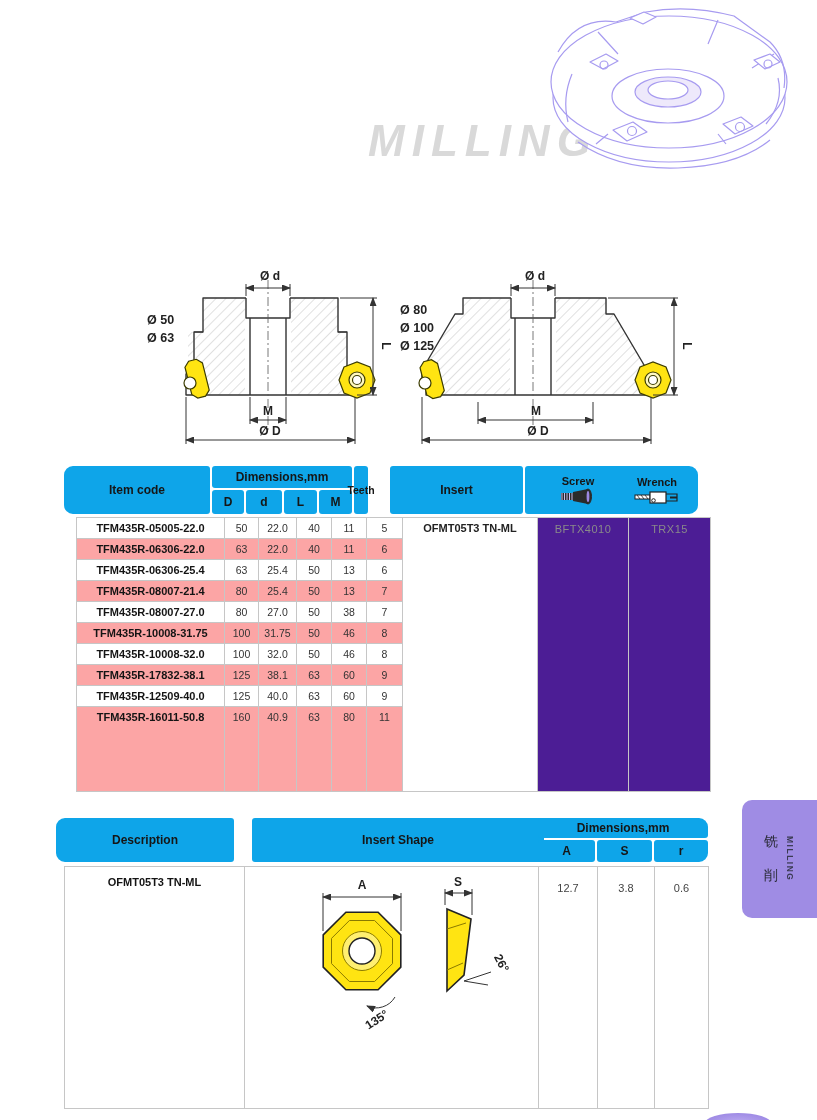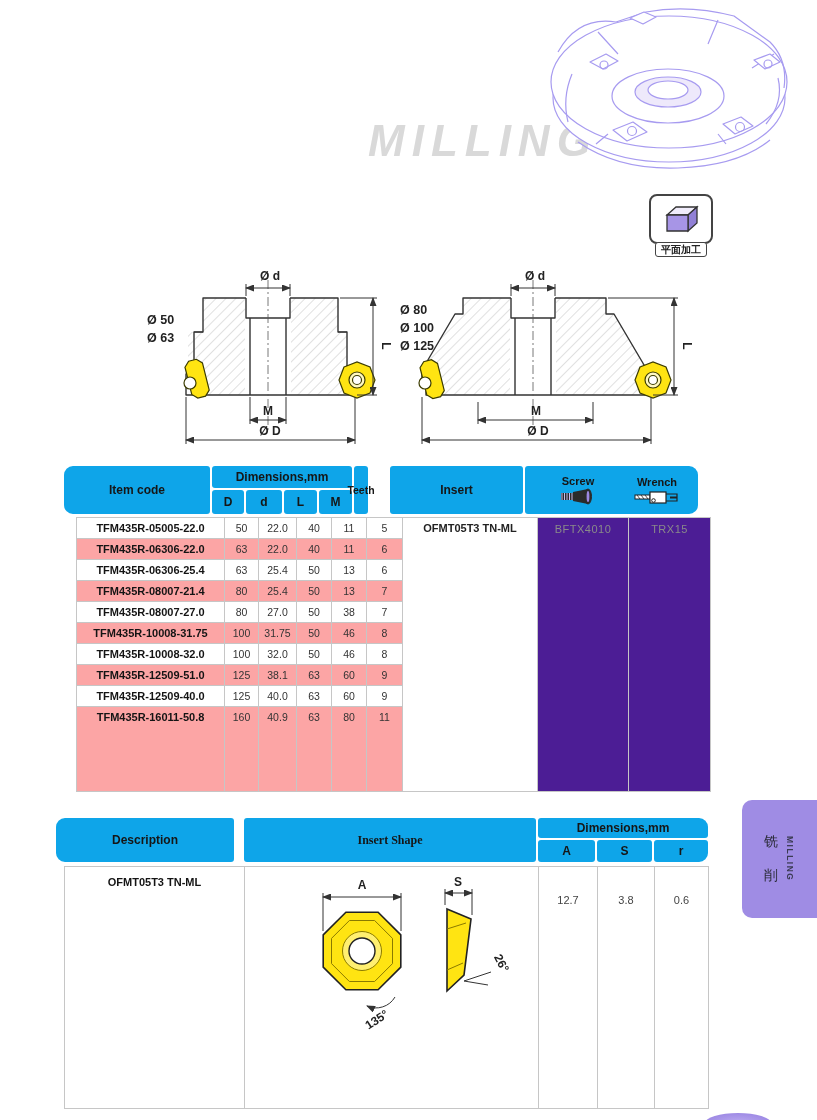--- a/index.html
+++ b/index.html
@@ -41,21 +41,21 @@
                 font-size:10.5px;color:#333;height:20px;padding:0;overflow:hidden;}
   #t1 tr.stripe td{background:#fca5a5;}
   #t1 td.code{font-weight:bold;font-size:11px;color:#141414;}
   #t1 td.insert-cell{vertical-align:top;padding-top:4px;font-weight:bold;font-size:11px;
                      color:#222;background:#fff;}
   #t1 td.accessory-cell{vertical-align:top;padding-top:5px;font-size:11px;color:#8a8a8a;
                         letter-spacing:0.5px;background:#4c1d95;}
   #t1 tr.filler td{border-top-style:hidden;height:64px;}
   #t2 td{vertical-align:top;}
   #t2 td.desc{font-weight:bold;font-size:11px;color:#141414;padding-top:9px;}
-  #t2 td.dim-val{font-size:11px;color:#444;padding-top:27px;}
+  #t2 td.dim-val{font-size:11px;color:#444;padding-top:15px;}
 
   
   .side-tab{position:absolute;left:742px;top:800px;width:75px;height:118px;
             background:#9f8ce4;border-radius:10px 0 0 10px;display:flex;
             align-items:center;justify-content:center;gap:7px;cursor:pointer;}
   .side-tab .cn{display:flex;flex-direction:column;gap:16px;font-size:14px;color:#2c2c3a;}
   .side-tab .en{writing-mode:vertical-rl;font-size:8.5px;font-weight:bold;
                 letter-spacing:1.5px;color:#3a3a52;}
 
   
@@ -87,30 +87,20 @@
       <path d="M216,58 l16,-6 10,8 -15,7 z" fill="#ffffff"></path>
       <circle cx="230" cy="62" r="4"></circle>
       <path d="M52,60 l16,-8 12,7 -15,8 z" fill="#ffffff"></path>
       <circle cx="66" cy="63" r="4"></circle>
       <path d="M92,16 l14,-6 12,5 -13,7 z" fill="#ffffff"></path>
       <path d="M40,140 Q80,168 140,166 Q200,164 232,138"></path>
       <path d="M58,142 L70,132 M188,142 L180,132"></path>
     </g>
   </svg>
 
-  <div class="mach-icon">
-    <div class="box">
-      <svg width="42" height="36" viewBox="0 0 42 36">
-        <polygon points="7,14 16,6 37,6 28,14" fill="#f0ecfb" stroke="#333" stroke-width="1.3"></polygon>
-        <polygon points="28,14 37,6 37,22 28,30" fill="#9180d6" stroke="#333" stroke-width="1.3"></polygon>
-        <polygon points="7,14 28,14 28,30 7,30" fill="#a795e6" stroke="#333" stroke-width="1.3"></polygon>
-      </svg>
-    </div>
-    <div class="lbl">平面加工</div>
-  </div>
 
   <svg class="diagram dg-small" width="280" height="195" viewBox="0 0 280 195">
     <defs>
       <pattern id="hatch1" width="7" height="7" patternTransform="rotate(45)" patternUnits="userSpaceOnUse">
         <line x1="0" y1="0" x2="0" y2="7" stroke="#b3b3b3" stroke-width="0.8"></line>
       </pattern>
       <marker id="ar1" markerWidth="9" markerHeight="7" refX="8" refY="3.5" orient="auto">
         <path d="M0,0 L9,3.5 L0,7 Z" fill="#333"></path>
       </marker>
       <marker id="ar1s" markerWidth="9" markerHeight="7" refX="1" refY="3.5" orient="auto">
@@ -332,21 +322,21 @@
         </tr>
         <tr>
           <td class="code">TFM435R-10008-32.0</td>
           <td>100</td>
           <td>32.0</td>
           <td>50</td>
           <td>46</td>
           <td>8</td>
         </tr>
         <tr class="stripe">
-          <td class="code">TFM435R-12509-51.0</td>
+          <td class="code">TFM435R-17832-38.1</td>
           <td>125</td>
           <td>38.1</td>
           <td>63</td>
           <td>60</td>
           <td>9</td>
         </tr>
         <tr>
           <td class="code">TFM435R-12509-40.0</td>
           <td>125</td>
           <td>40.0</td>
@@ -368,21 +358,21 @@
           <td></td>
           <td></td>
           <td></td>
           <td></td>
         </tr>
       </tbody>
   </table>
 
   <div>
     <div class="hcell" style="left:56px;top:818px;width:178px;height:44px;border-radius:9px 3px 3px 9px;">Description</div>
-    <div class="hcell" style="left:244px;top:818px;width:292px;height:44px;font-family:Liberation Serif, serif;">Insert Shape</div>
+    <div class="hcell" style="left:252px;top:818px;width:292px;height:44px;">Insert Shape</div>
     <div class="hcell" style="left:538px;top:818px;width:170px;height:20px;border-radius:3px 9px 3px 3px;">Dimensions,mm</div>
     <div class="hcell" style="left:538px;top:840px;width:57px;height:22px;">A</div>
     <div class="hcell" style="left:597px;top:840px;width:55px;height:22px;">S</div>
     <div class="hcell" style="left:654px;top:840px;width:54px;height:22px;border-radius:3px 3px 9px 3px;">r</div>
   </div>
 
   <table class="data" id="t2" style="left:64px;top:866px;width:644px;">
     <colgroup>
       <col style="width:180px">
         <col style="width:294px">

